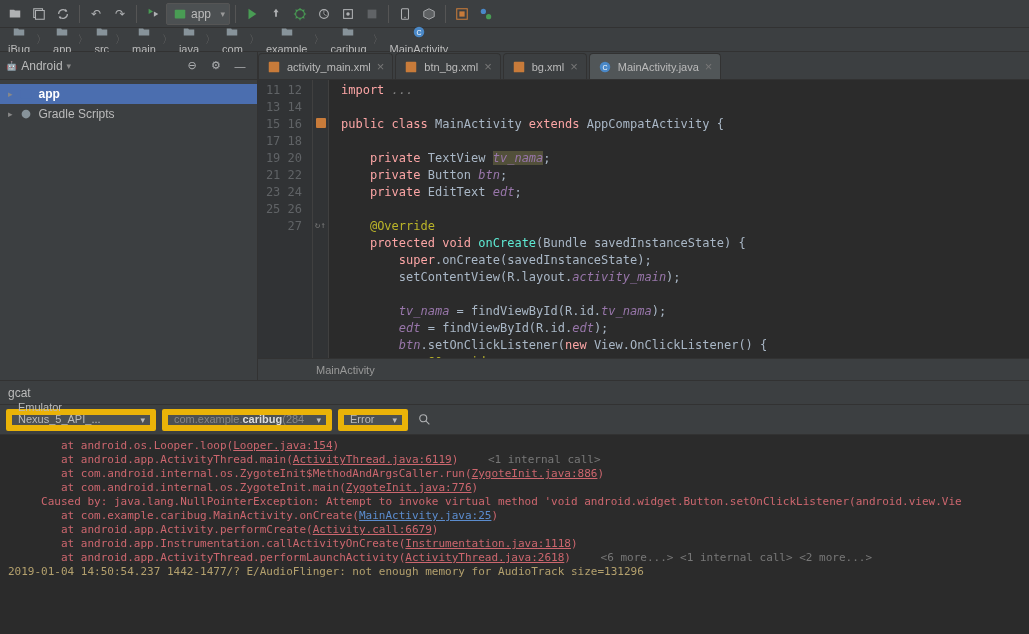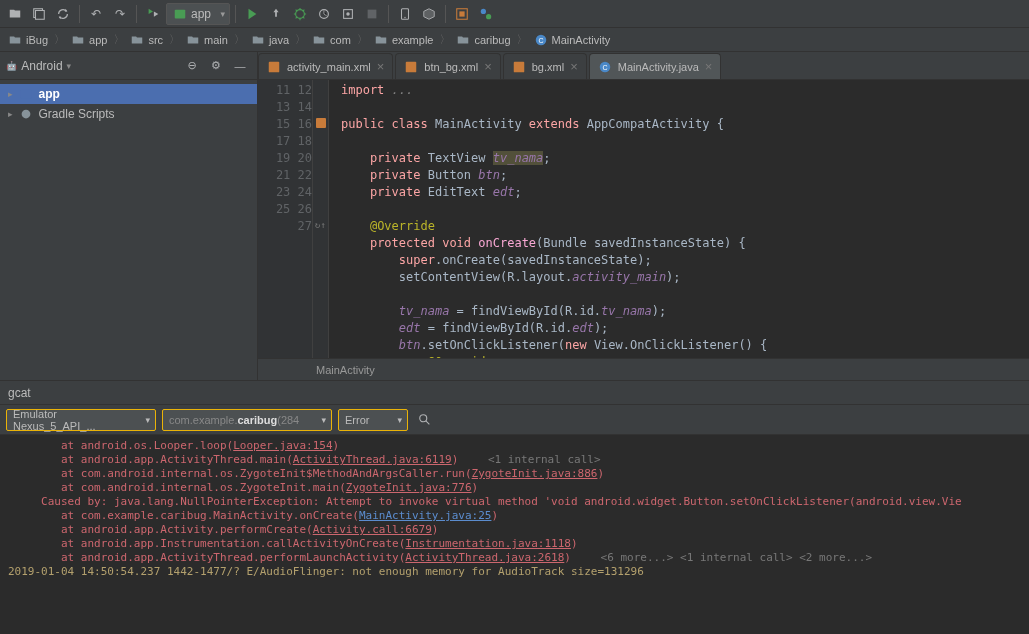--- a/index.html
+++ b/index.html
@@ -3,51 +3,51 @@
 <meta charset="utf-8">
 <style>
 * { margin:0; padding:0; box-sizing:border-box; }
 body { font-family:"Segoe UI",Arial,sans-serif; font-size:12px; background:#3c3f41; color:#bbbbbb; width:1029px; height:634px; overflow:hidden; }
 .toolbar { height:28px; background:#3c3f41; border-bottom:1px solid #323232; display:flex; align-items:center; padding:0 4px; gap:2px; }
 .tb-btn { width:22px; height:22px; display:flex; align-items:center; justify-content:center; cursor:pointer; border-radius:2px; }
 .tb-sep { width:1px; height:18px; background:#555; margin:0 3px; }
 .tb-combo { background:#4c5052; border:1px solid #555; height:22px; padding:0 18px 0 6px; display:flex; align-items:center; gap:4px; position:relative; border-radius:2px; cursor:pointer; }
 .tb-combo::after { content:'▾'; position:absolute; right:4px; font-size:9px; color:#999; }
 .breadcrumb { height:24px; background:#3c3f41; border-bottom:1px solid #323232; display:flex; align-items:center; padding:0 4px; font-size:11px; }
-.crumb { display:flex; align-items:center; gap:4px; padding:2px 4px; cursor:pointer; border-radius:2px; }
+.crumb { display:flex; align-items:center; gap:4px; padding:2px 4px; cursor:pointer; border-radius:2px;flex-direction:column; }
 .crumb-sep { margin:0 2px; color:#666; }
 .main-area { display:flex; height:calc(100% - 52px - 254px); }
 .project-panel { width:258px; background:#3c3f41; border-right:1px solid #323232; display:flex; flex-direction:column; }
 .panel-header { height:28px; display:flex; align-items:center; justify-content:space-between; padding:0 6px; border-bottom:1px solid #323232; }
 .panel-title { display:flex; align-items:center; gap:4px; cursor:pointer; }
 .panel-icons { display:flex; gap:2px; }
 .tree { padding:4px 0; }
 .tree-item { display:flex; align-items:center; gap:6px; padding:3px 8px; cursor:pointer; }
 .tree-item.selected { background:#4b6eaf; color:#fff; }
 .editor-area { flex:1; display:flex; flex-direction:column; background:#2b2b2b; overflow:hidden; }
 .tabs { height:28px; background:#3c3f41; border-bottom:1px solid #323232; display:flex; align-items:flex-end; }
 .tab { height:26px; padding:0 8px; display:flex; align-items:center; gap:6px; background:#3c3f41; border:1px solid #323232; border-bottom:none; border-radius:4px 4px 0 0; margin-right:2px; cursor:pointer; font-size:11px; }
 .tab.active { background:#515658; }
 .tab-close { color:#777; font-size:13px; cursor:pointer; }
 .code-container { display:flex; flex:1; font-family:Consolas,monospace; font-size:12px; overflow:hidden; }
-.gutter { width:55px; text-align:right; background:#313335; color:#606366; padding-top:2px; line-height:17px; border-right:1px solid #404040; }
+.gutter { width:55px; text-align:right; background:#313335; color:#606366; padding-right:10px; padding-top:2px; line-height:17px; border-right:1px solid #404040; }
 .gutter-icons { width:16px; background:#313335; border-right:1px solid #404040; }
 .code { flex:1; background:#2b2b2b; padding-top:2px; padding-left:12px; line-height:17px; color:#a9b7c6; white-space:pre; overflow:hidden; }
 .code-footer { height:22px; background:#3c3f41; border-top:1px solid #323232; display:flex; align-items:center; padding-left:58px; font-size:11px; color:#999; }
 .kw { color:#fca5a5; }
 .comment { color:#808080; font-style:italic; }
 .ann { color:#bbb529; }
-.method { color:#f9a8d4; }
+.method { color:#5eead4; }
 .field { color:#9876aa; font-style:italic; }
 .warn { background:#52503a; }
 .static-field { color:#9876aa; font-style:italic; }
 .logcat-panel { height:308px; background:#2b2b2b; border-top:1px solid #323232; display:flex; flex-direction:column; }
 .logcat-header { height:24px; background:#3c3f41; border-bottom:1px solid #323232; padding:0 8px; display:flex; align-items:center; font-size:12px; }
 .logcat-toolbar { height:30px; background:#3c3f41; border-bottom:1px solid #323232; display:flex; align-items:center; padding:0 6px; gap:6px; }
-.logcat-combo { background:#4c5052; border:1px solid #eab308; height:22px; padding:0 18px 0 6px; display:flex; align-items:center; position:relative; border-radius:2px; cursor:pointer; font-size:11px; }
+.logcat-combo { background:#4c5052; border:6px solid #eab308; height:22px; padding:0 18px 0 6px; display:flex; align-items:flex-end; position:relative; border-radius:2px; cursor:pointer; font-size:11px; }
 .logcat-combo::after { content:'▾'; position:absolute; right:5px; font-size:9px; }
 .log-content { flex:1; font-family:Consolas,monospace; font-size:11px; line-height:14px; padding:4px 8px; overflow:hidden; white-space:pre; color:#bbbbbb;border-radius:21px; }
 .log-red { color:#cc666e; }
 .log-red-link { color:#cc666e; text-decoration:underline; cursor:pointer; }
 .log-blue { color:#5b8cce; text-decoration:underline; cursor:pointer; }
 .log-gray { color:#777;margin-left:23px; }
 .log-yellow { color:#b3a06d;text-align:right; }
 .icon-svg { width:14px; height:14px; }
 .arrow { font-size:9px; color:#888; }
 </style>

